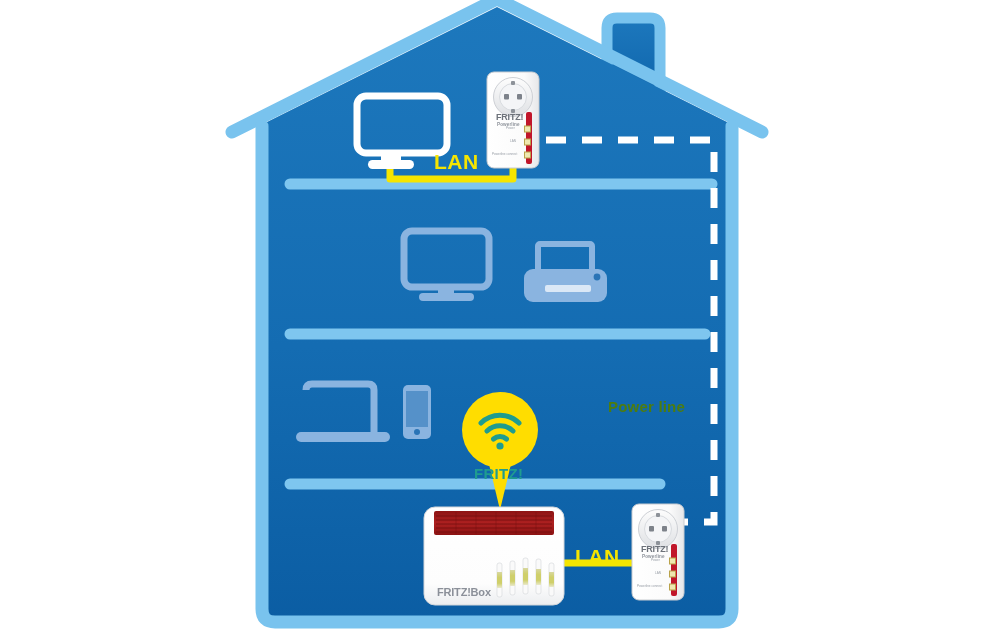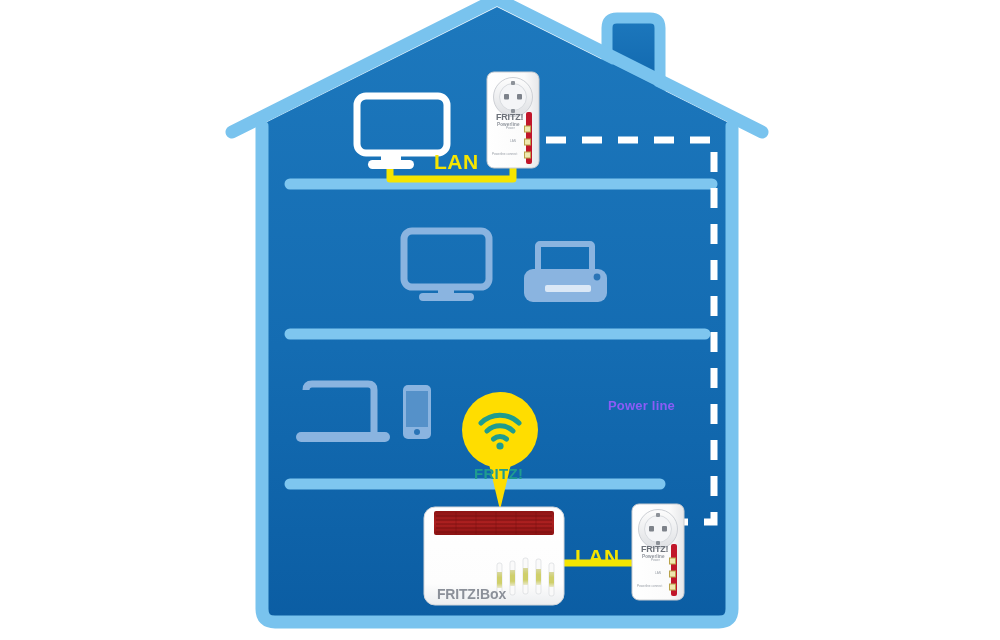--- a/index.html
+++ b/index.html
@@ -3,30 +3,30 @@
 <meta charset="utf-8">
 <style>
   html,body{margin:0;padding:0;background:#ffffff;}
   body{width:1000px;height:640px;overflow:hidden;
        font-family:"Liberation Sans","DejaVu Sans",sans-serif;}
   #stage{position:relative;width:1000px;height:640px;background:#fff;}
   svg.scene{position:absolute;left:0;top:0;width:1000px;height:640px;}
   .lbl{position:absolute;font-weight:bold;white-space:nowrap;}
   #lan-top{left:434px;top:150px;font-size:21px;color:#f5e500;letter-spacing:.5px;}
   #lan-bottom{left:575px;top:545px;font-size:21px;color:#f5e500;letter-spacing:.5px;}
-  #powerline{left:608px;top:398px;font-size:13px;color:#8b5cf6;letter-spacing:.2px;}
+  #powerline{left:608px;top:398px;font-size:15px;color:#4d7c0f;letter-spacing:.2px;}
   #fritz-bubble-text{left:474px;top:465px;font-size:15px;color:#1f9c8f;
       font-weight:bold;letter-spacing:.3px;}
   .dev-txt{position:absolute;color:#8a8f96;font-weight:bold;white-space:nowrap;}
   #pl-top-brand{left:496px;top:112px;font-size:9px;color:#6d727a;
       letter-spacing:-.2px;transform:scaleY(1.05);}
   #pl-top-sub{left:497px;top:122px;font-size:4.6px;color:#8e939b;letter-spacing:.1px;}
   #pl-bot-brand{left:641px;top:544px;font-size:9px;color:#6d727a;letter-spacing:-.2px;}
   #pl-bot-sub{left:642px;top:554px;font-size:4.6px;color:#8e939b;letter-spacing:.1px;}
-  #fb-brand{left:437px;top:586px;font-size:14px;color:#8b9099;letter-spacing:-.2px;}
+  #fb-brand{left:437px;top:586px;font-size:11px;color:#8b9099;letter-spacing:-.2px;}
   .led-cap{position:absolute;font-size:3.1px;color:#9aa0a8;white-space:nowrap;}
 </style>
 </head>
 <body>
 
 <div id="stage">
 
   <svg class="scene" viewBox="0 0 1000 640">
     <defs>
       <linearGradient id="houseGrad" x1="0" y1="0" x2="0" y2="1">

